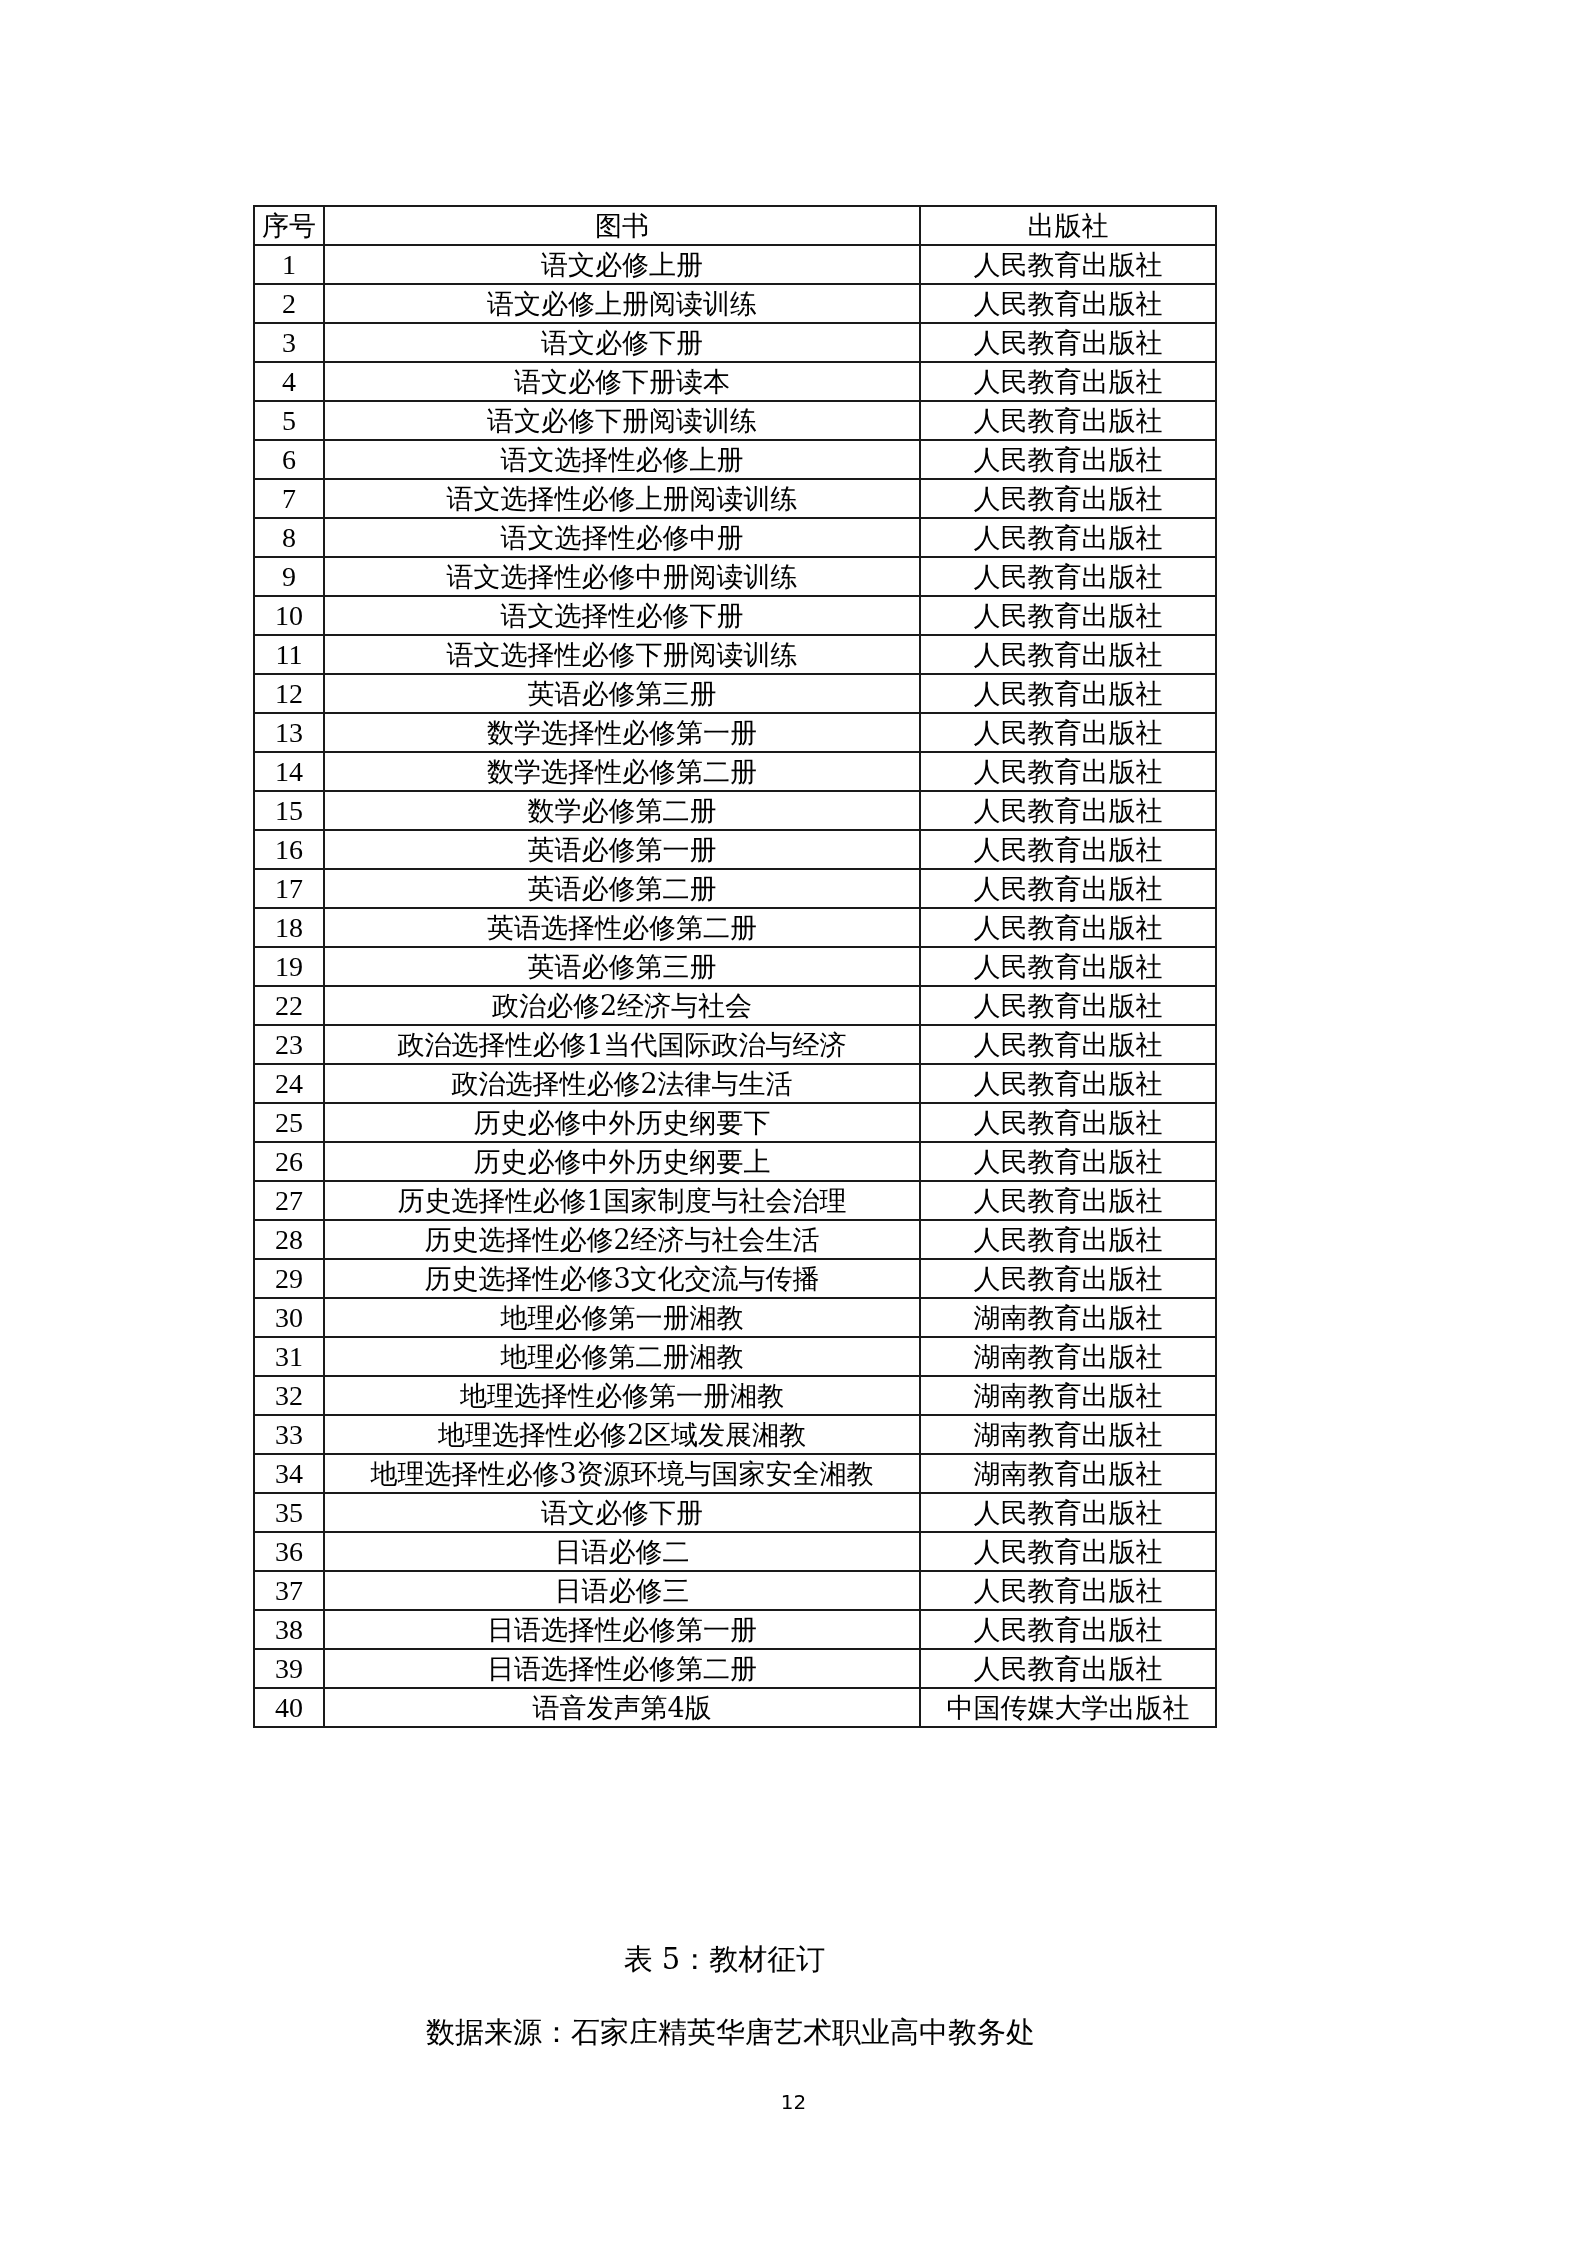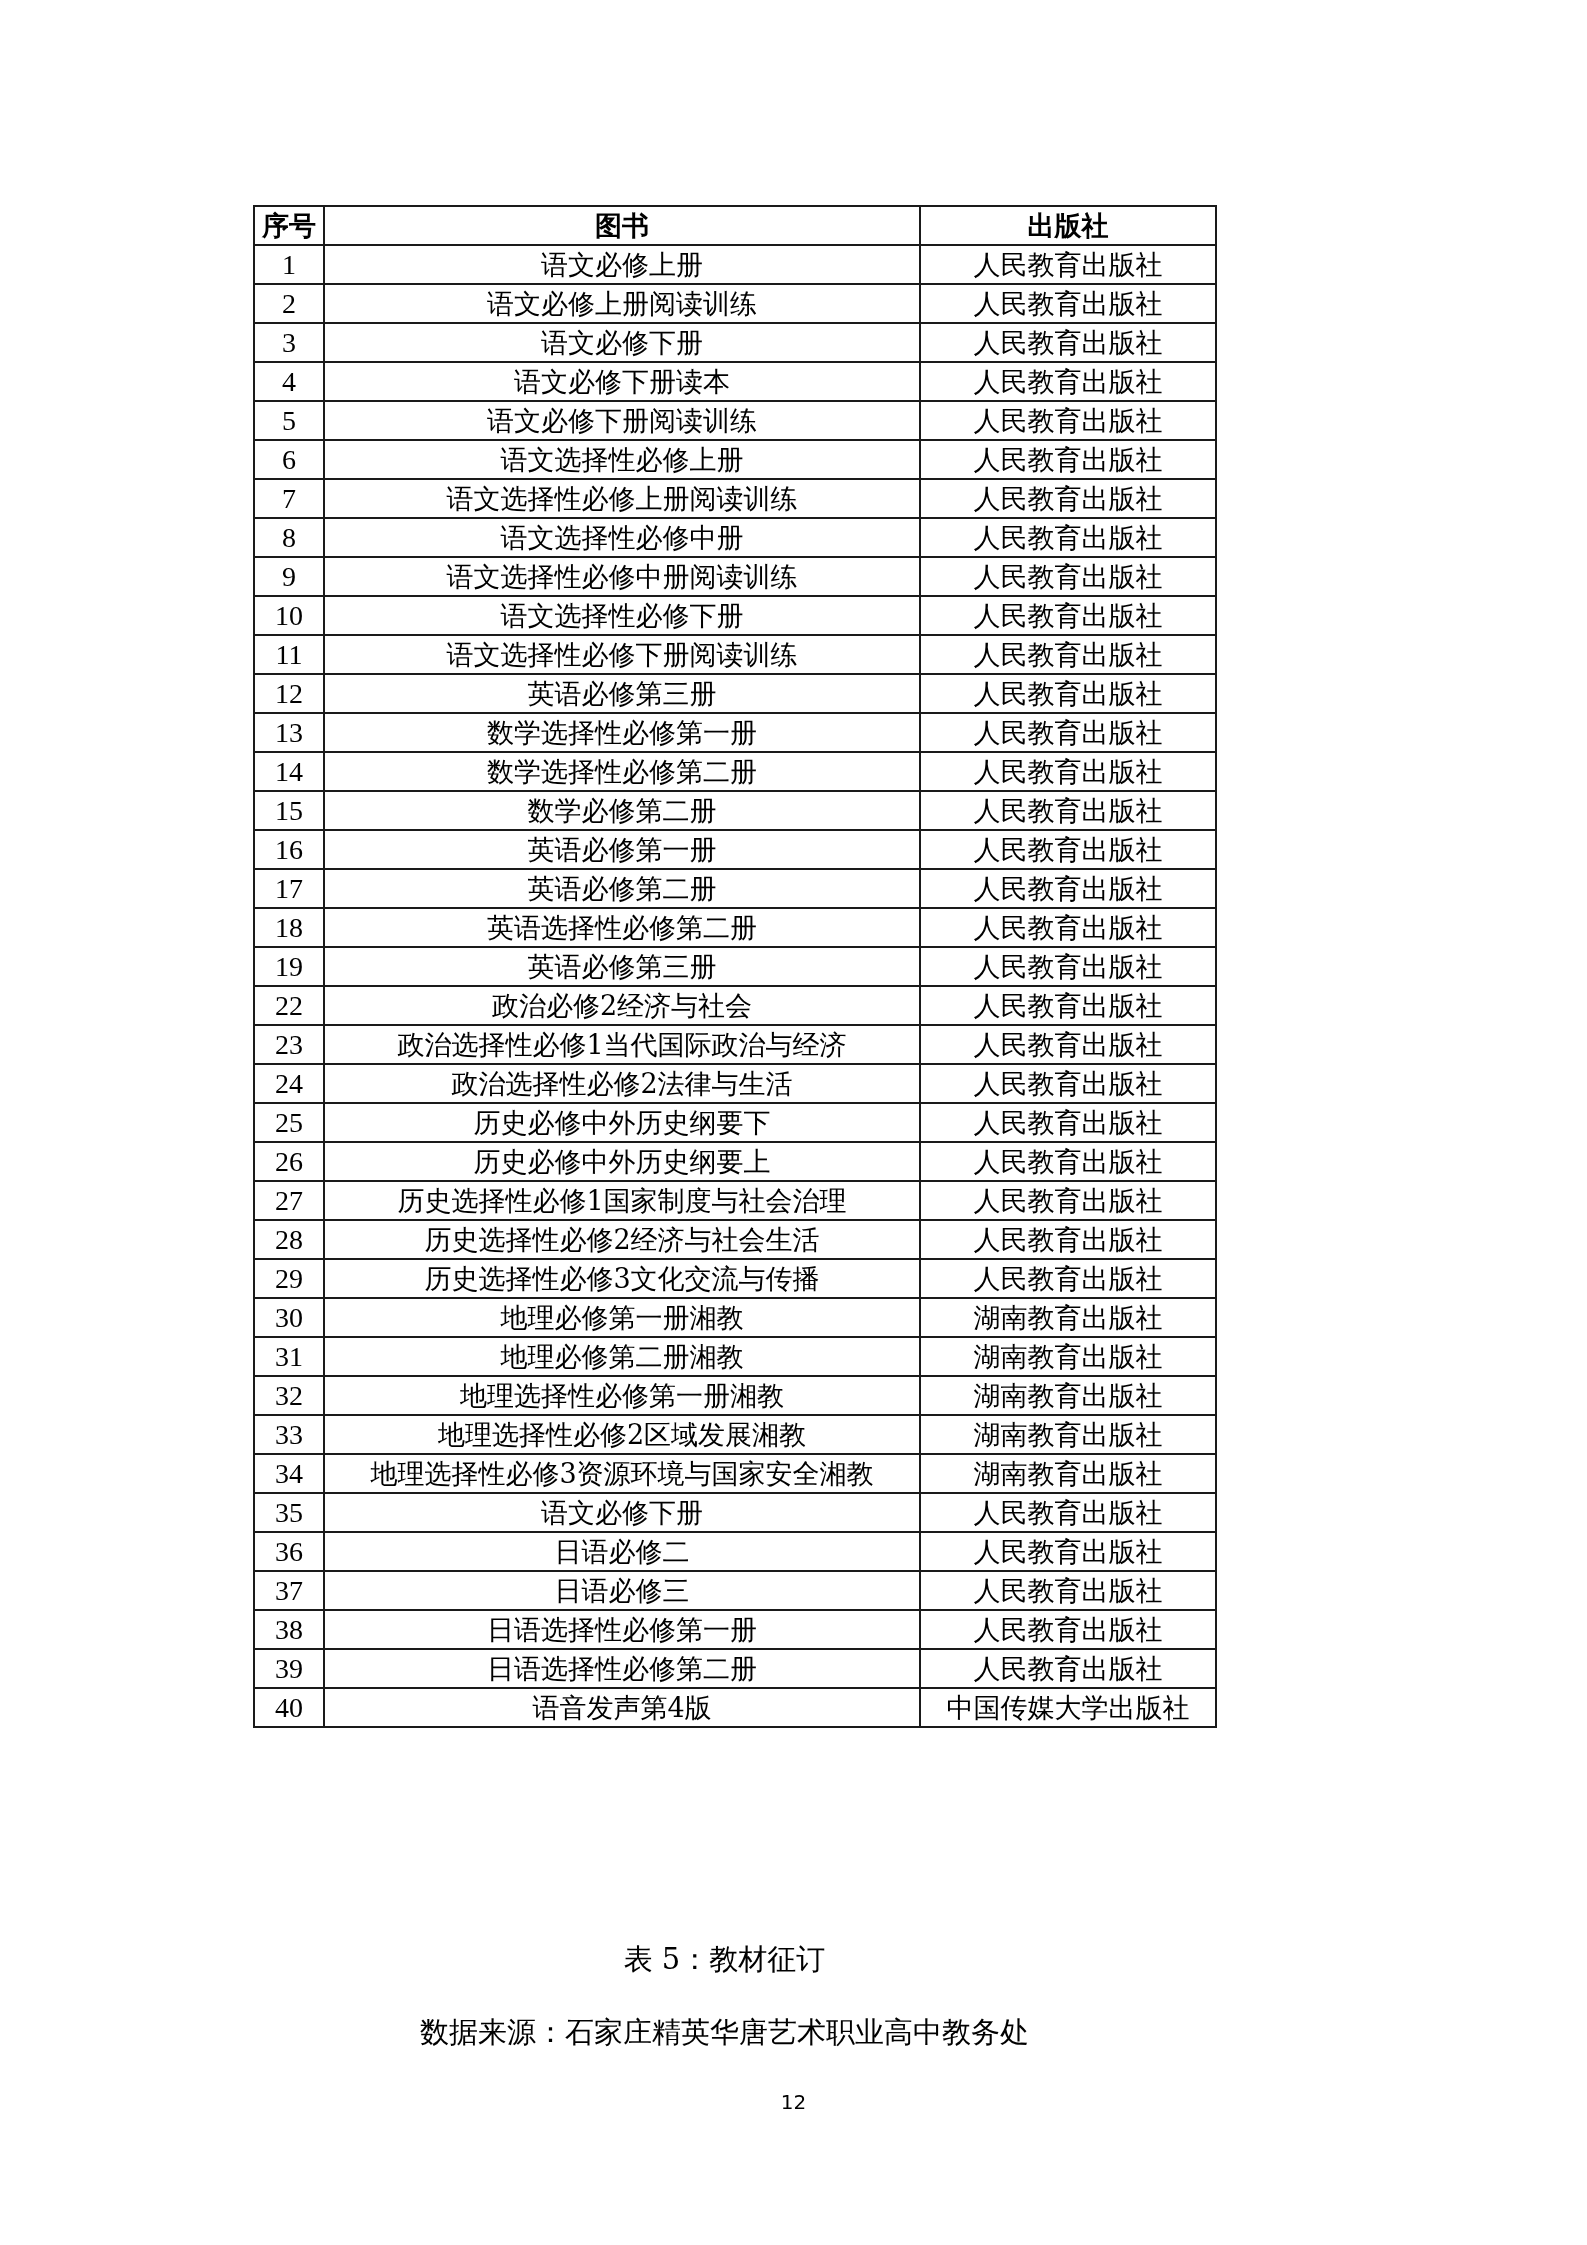--- a/index.html
+++ b/index.html
@@ -7,25 +7,25 @@
            font-family: "DejaVu Serif", "Liberation Serif", serif; color: #000; }
     .page { position: absolute; left: 0; top: 0; width: 1587px; height: 2245px; background: #fff; }
     table.book-table { position: absolute; left: 253px; top: 205px; width: 962px;
            border-collapse: collapse; table-layout: fixed; }
     table.book-table col.c-idx { width: 70px; }
     table.book-table col.c-title { width: 596px; }
     table.book-table col.c-pub { width: 296px; }
     table.book-table th, table.book-table td { border: 2px solid #1a1a1a; height: 37px;
            padding: 0; text-align: center; vertical-align: middle; font-size: 27px;
            font-weight: normal; line-height: 37px; white-space: nowrap; overflow: hidden; }
-    table.book-table th { font-weight: bold; }
+    table.book-table th { font-weight: normal; }
     table.book-table td.idx { font-family: "Liberation Serif", "DejaVu Serif", serif; font-size: 28px; }
     .caption { position: absolute; left: 0; width: 1449px; text-align: center; font-size: 29px; }
     .caption.table-title { top: 1940px; }
-    .caption.source { top: 2013px; }
+    .caption.source { top: 2013px; padding-left: 6px; }
     .page-number { position: absolute; top: 2090px; left: 0; width: 1587px; text-align: center;
            font-family: "DejaVu Sans", "Liberation Sans", sans-serif; font-size: 20px; }
   </style>
 </head>
 <body>
 
 <div class="page">
   <table class="book-table">
     <colgroup>
       <col class="c-idx">

